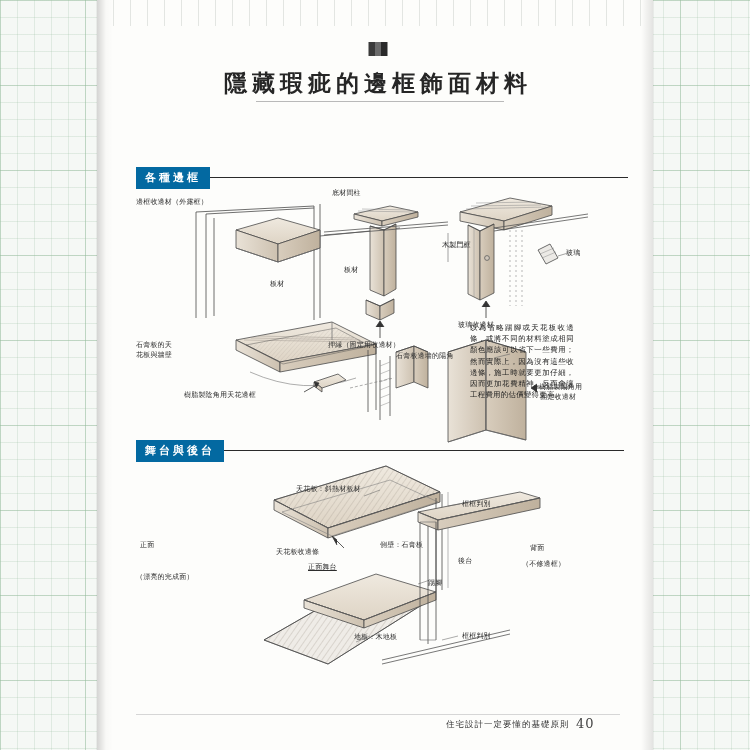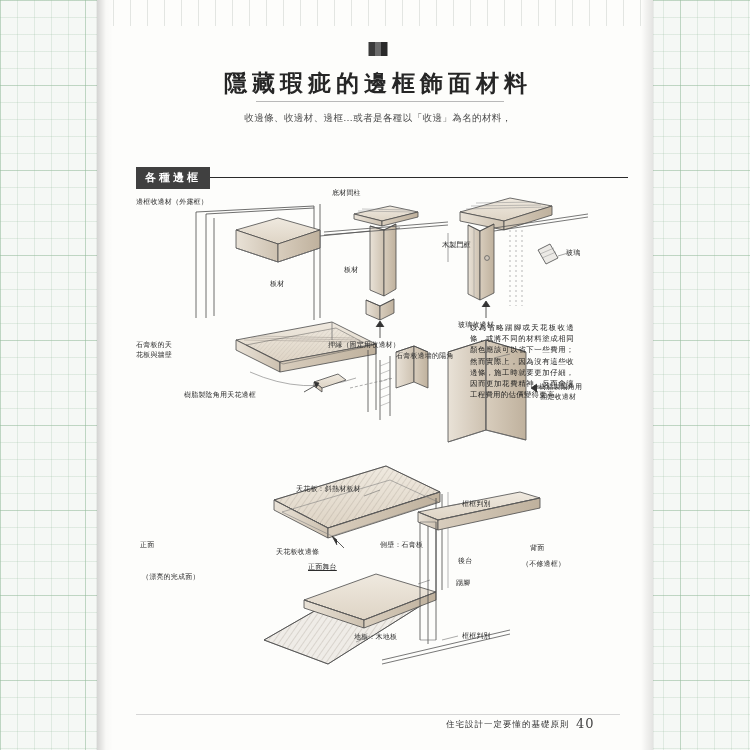--- a/index.html
+++ b/index.html
@@ -66,21 +66,21 @@
   }
   .subtitle{
     position:absolute;left:0;top:110px;width:100%;
     text-align:center;font-size:9.5px;line-height:15px;color:#4a4a4a;
     letter-spacing:.4px;
   }
 
   
   .sec{position:absolute;left:18px;}
   .sec .tag{
-    display:inline-block;background:#404040;color:#fff;
+    display:inline-block;background:#0369a1;color:#fff;
     font-size:11px;letter-spacing:3px;font-weight:700;
     padding:3px 9px 4px;vertical-align:middle;
   }
   .sec .line{
     display:inline-block;height:1px;background:#2a2a2a;vertical-align:middle;
     margin-left:0px;position:relative;top:-1px;
   }
   #sec1{top:167px;}
   #sec2{top:440px;}
 
@@ -115,27 +115,29 @@
   <div class="page-edge-r"></div>
   <div class="top-ticks"></div>
 
   <div class="content">
 
     <div class="square-mark"></div>
 
     <h1 class="title">隱藏瑕疵的邊框飾面材料</h1>
     <div class="title-rule"></div>
     <div class="subtitle">
-      <div>收邊條、收邊材、邊框…或者是各種以「收邊」為名的材料，</div>
     </div>
 
     <div class="sec" id="sec1">
       <span class="tag">各種邊框</span><span class="line" style="width:418px"></span>
     </div>
 
+    <div class="sec" id="sec2">
+      <span class="tag">舞台與後台</span><span class="line" style="width:400px"></span>
+    </div>
 
     <svg class="draw" viewBox="0 0 520 750">
       <defs>
         <linearGradient id="wdTop" x1="0" y1="0" x2="0" y2="1">
           <stop offset="0" stop-color="#efe9df"></stop>
             <stop offset="1" stop-color="#ded4c5"></stop>
         </linearGradient>
         <linearGradient id="wdSide" x1="0" y1="0" x2="1" y2="0">
           <stop offset="0" stop-color="#d8cdbd"></stop>
             <stop offset="1" stop-color="#bfb19d"></stop>
@@ -337,23 +339,23 @@
     <div class="lbl" style="left:278px;top:351px;">石膏板邊墻的陽角</div>
     <div class="lbl" style="left:415px;top:382px;">←樹脂製陽角用
 　固定收邊材</div>
 
     <div class="para" style="left:352px;top:322px;width:104px;">以為省略踢腳或天花板收邊條，或將不同的材料塗成相同顏色應該可以省下一些費用；然而實際上，因為沒有這些收邊條，施工時就要更加仔細，因而更加花費精神，反而會讓工程費用的估價變得更高。</div>
 
     <div class="lbl" style="left:178px;top:484px;">天花板：斜熱材板材</div>
     <div class="lbl" style="left:158px;top:547px;">天花板收邊條</div>
     <div class="lbl" style="left:262px;top:540px;">側壁：石膏板</div>
     <div class="lbl" style="left:190px;top:562px;text-decoration:underline;">正面舞台</div>
-    <div class="lbl" style="left:310px;top:578px;padding-left:28px;">踢腳</div>
+    <div class="lbl" style="left:310px;top:578px;">踢腳</div>
     <div class="lbl" style="left:22px;top:540px;">正面</div>
-    <div class="lbl" style="left:24px;top:572px;">（漂亮的完成面）</div>
+    <div class="lbl" style="left:18px;top:572px;">（漂亮的完成面）</div>
     <div class="lbl" style="left:236px;top:632px;">地板：木地板</div>
     <div class="lbl" style="left:344px;top:499px;">框框判別</div>
     <div class="lbl" style="left:344px;top:631px;">框框判別</div>
     <div class="lbl" style="left:340px;top:556px;">後台</div>
     <div class="lbl" style="left:412px;top:543px;">背面</div>
     <div class="lbl" style="left:404px;top:559px;text-align:center;">（不修邊框）</div>
 
     <div class="footline"></div>
     <div class="foot-title">住宅設計一定要懂的基礎原則</div>
     <div class="foot-page">40</div>

